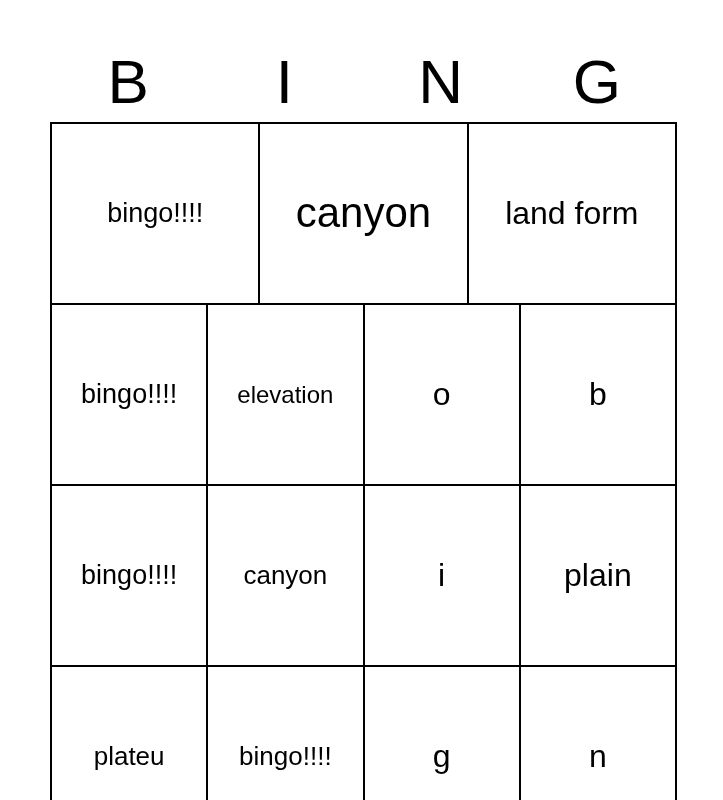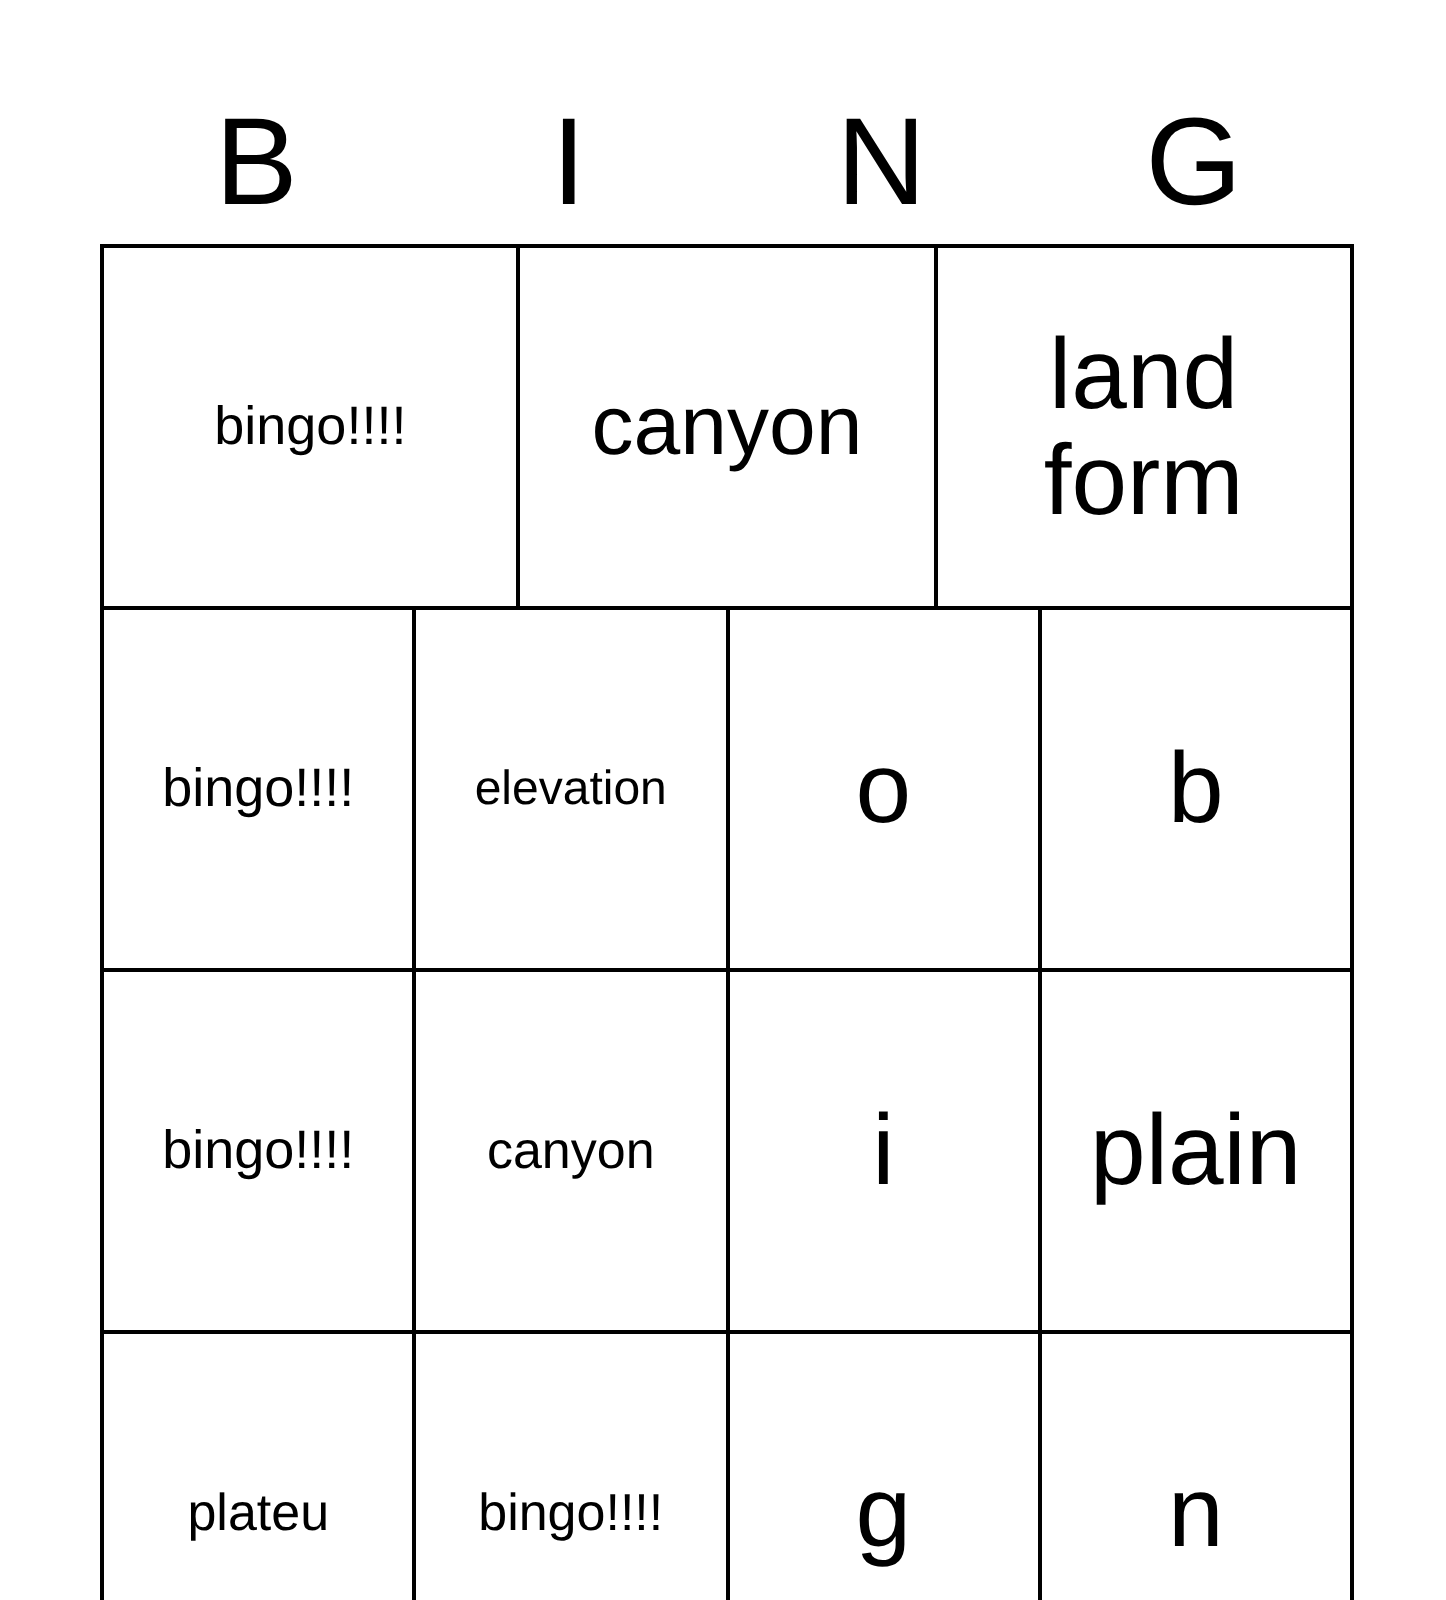--- a/index.html
+++ b/index.html
@@ -57,21 +57,21 @@
     overflow: hidden;
     padding: 0 2px;
   }
   .cell-text {
     display: block;
     width: 100%;
     line-height: 1.05;
     word-break: break-word;
   }
   
-  .fs-xl { font-size: 50px; }
+  .fs-xl { font-size: 32px; }
   .fs-lg { font-size: 42px; }
   .fs-md { font-size: 26px; }
   .fs-sm { font-size: 27px; }
   .fs-xs { font-size: 24px; }
 </style>
 </head>
 <body>
 
 <div class="bingo-card">
 

